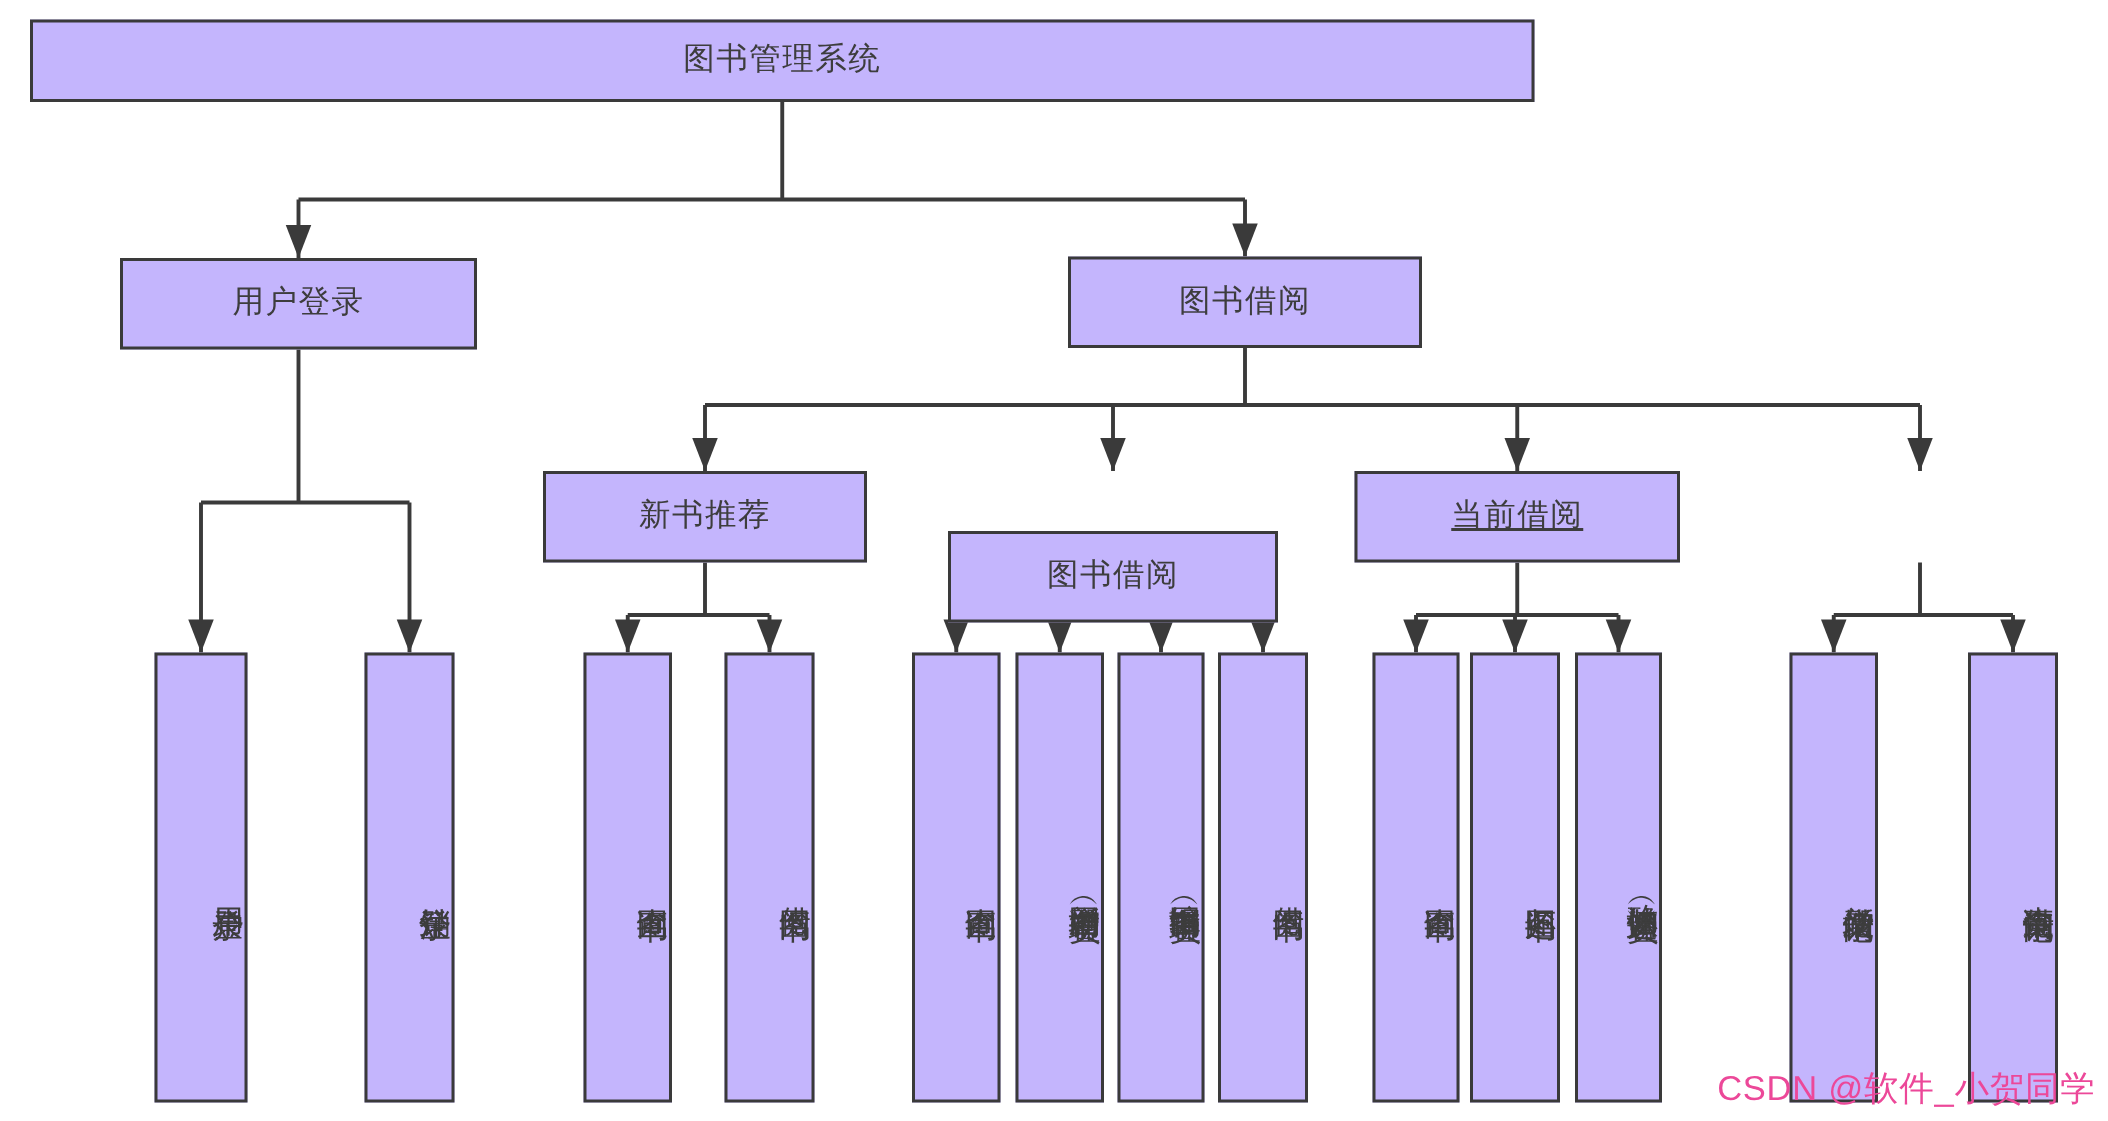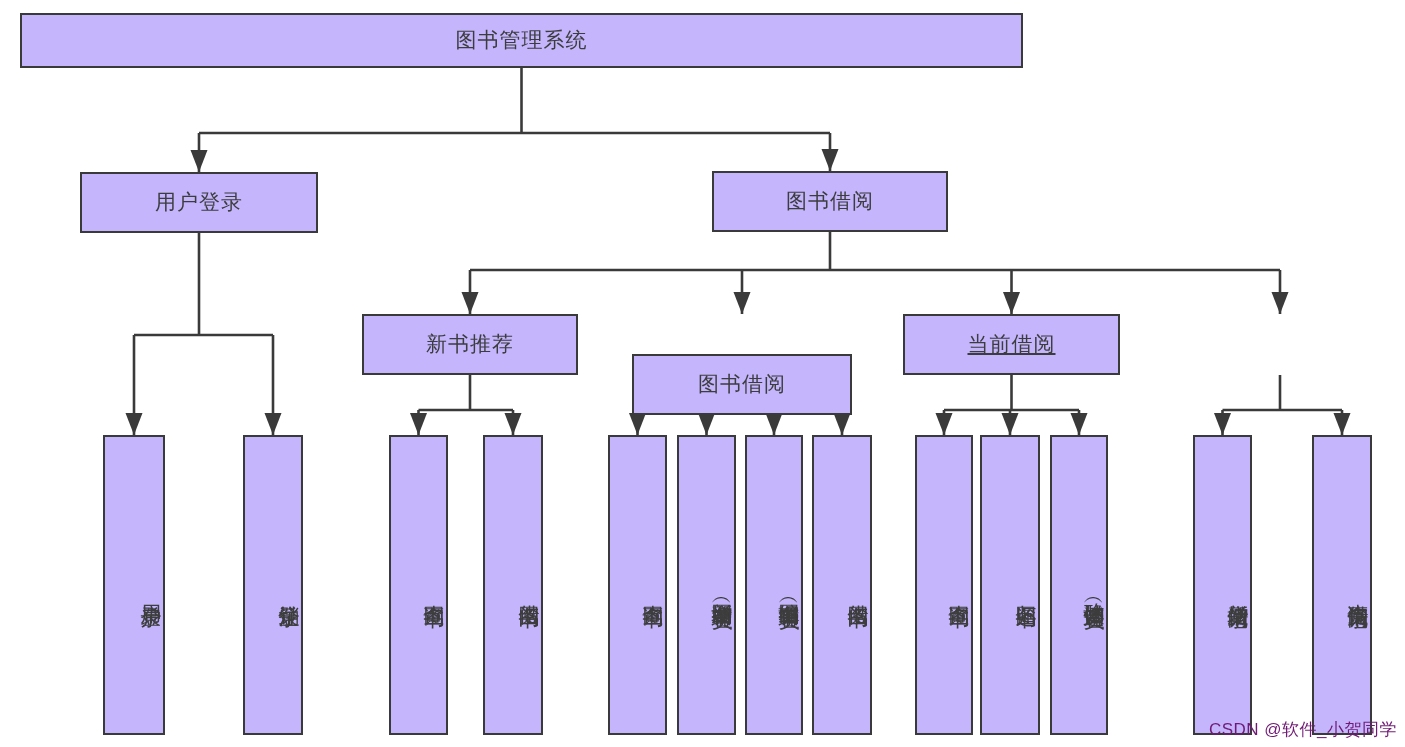--- a/index.html
+++ b/index.html
@@ -54,22 +54,22 @@
   }
   .node.vertical .node-label {
     writing-mode: vertical-rl;
     text-orientation: upright;
     white-space: nowrap;
   }
   #watermark {
     position: absolute;
     right: 8px;
     bottom: 6px;
-    font-size: 17px;
-    color: #701a75;
+    font-size: 23px;
+    color: #ec4899;
     letter-spacing: 0.5px;
     white-space: nowrap;
     user-select: none;
   }
 </style>
 </head>
 <body>
 
 <div id="diagram-root">
 

